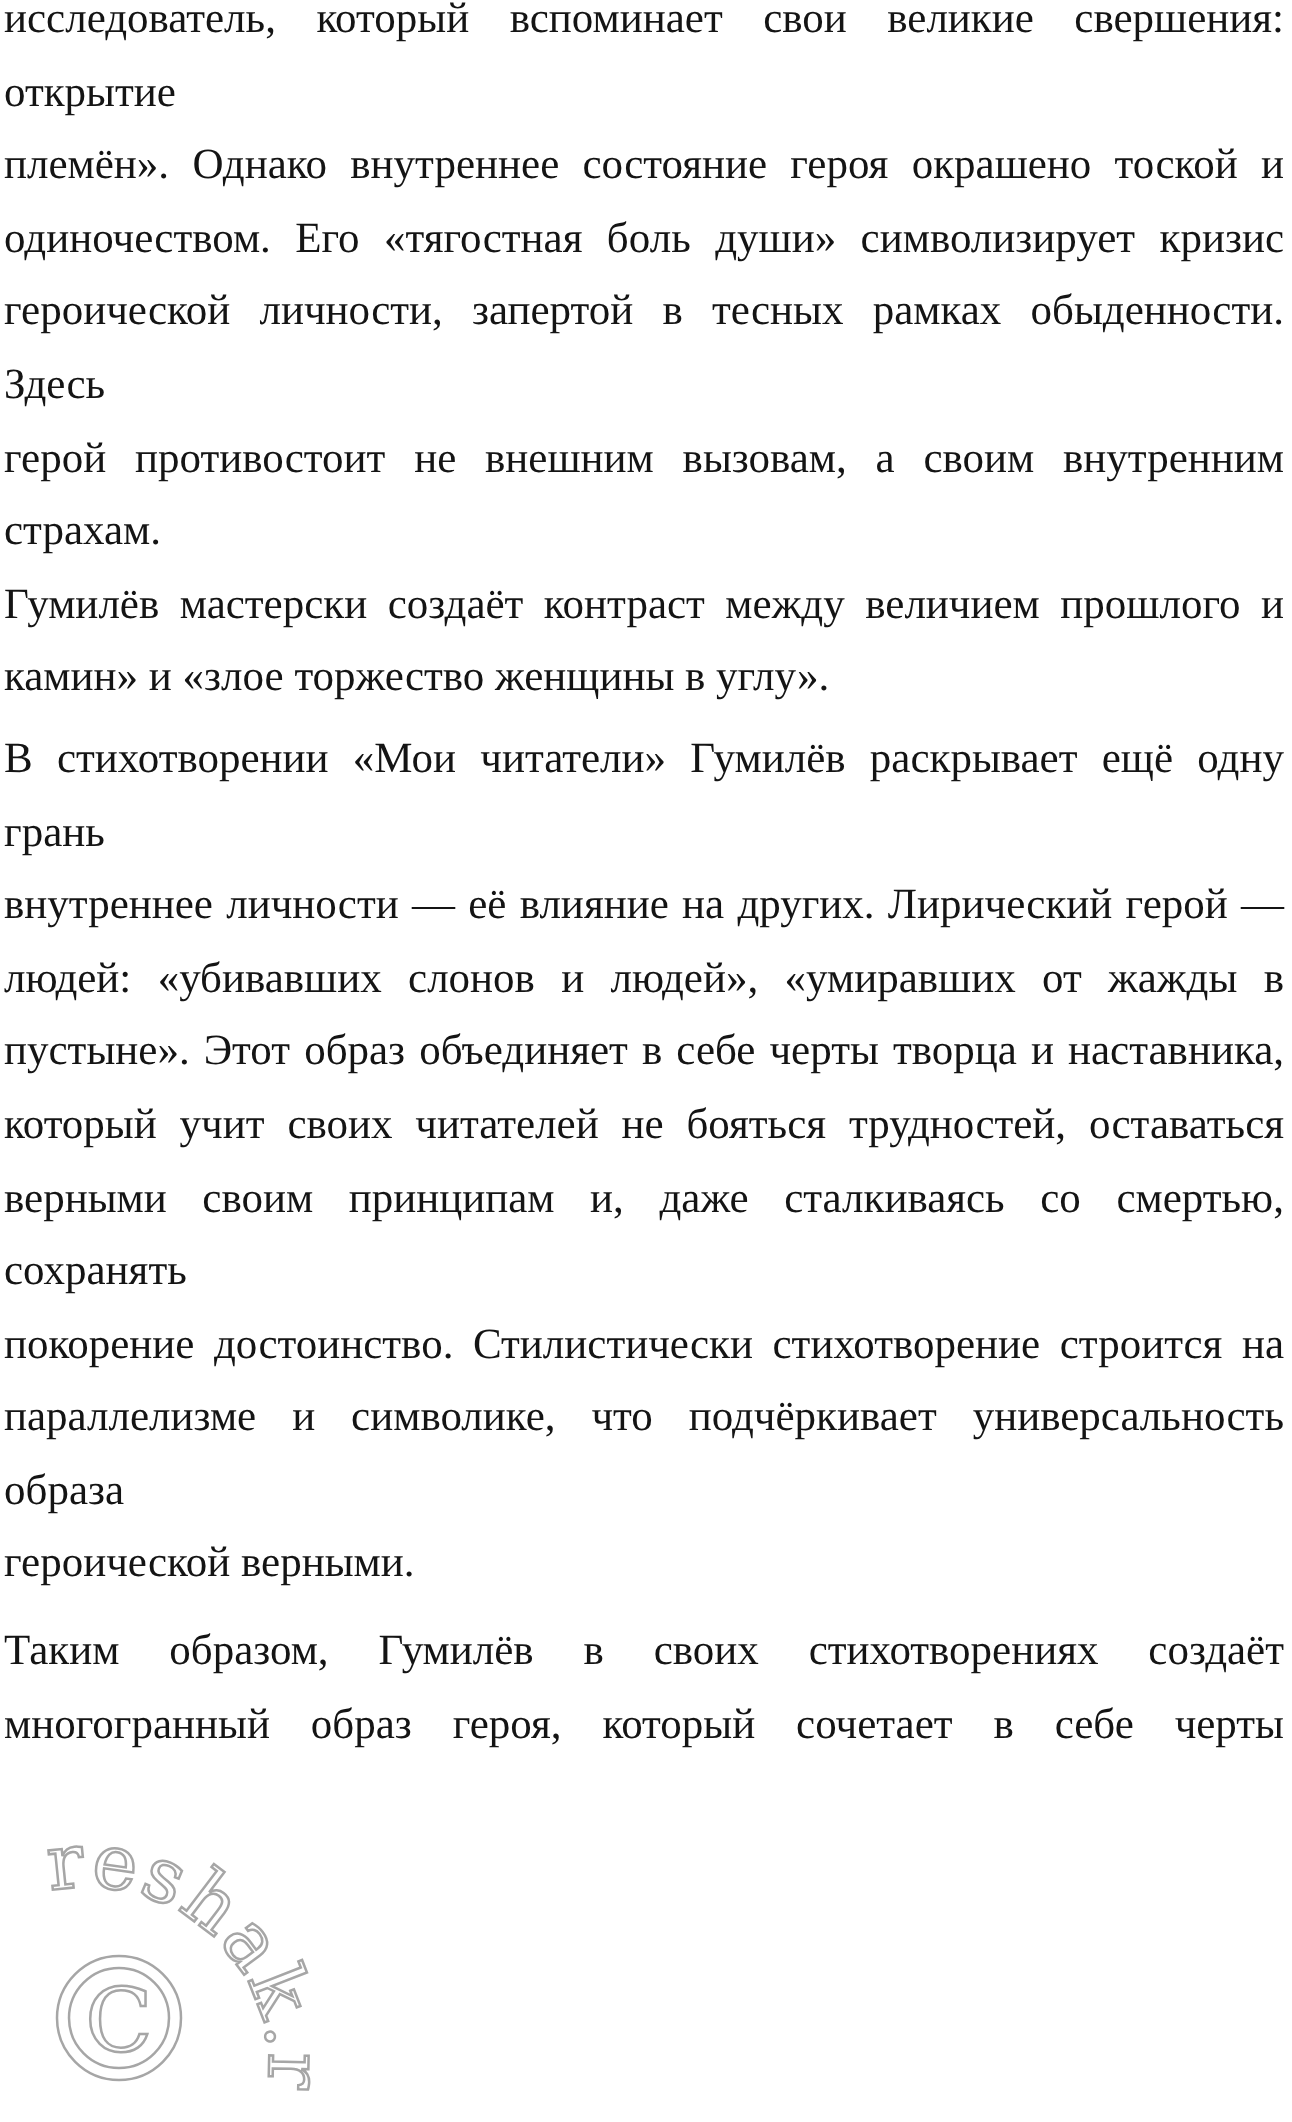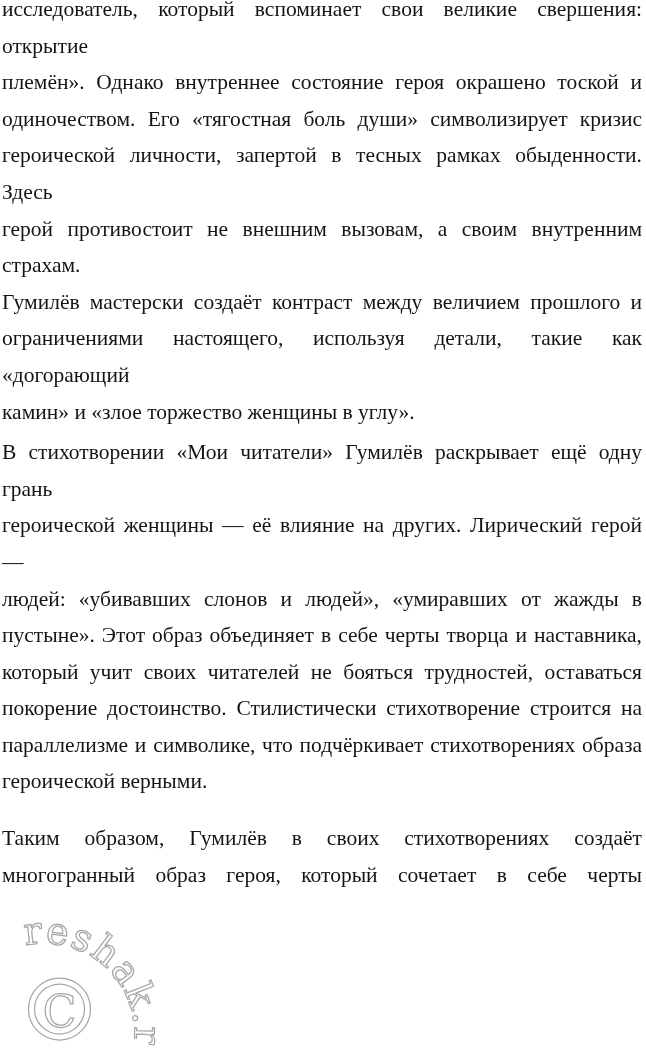--- a/index.html
+++ b/index.html
@@ -18,21 +18,21 @@
   }
   .textblock {
     position: absolute;
     left: 2px;
     right: 4px;
     top: -9px;
     font-size: 21.5px;
   }
   .paragraph { margin: 0; }
   .paragraph:nth-child(1) { margin-bottom: 4px; }
-  .paragraph:nth-child(2) { margin-bottom: 20px; }
+  .paragraph:nth-child(2) { margin-bottom: 7px; }
   .line {
     line-height: 36.6px;
     text-align: justify;
     text-align-last: justify;
   }
   .line.last {
     text-align-last: left;
   }
   .watermark {
     position: absolute;
@@ -69,31 +69,31 @@
 <div class="page">
 
   <div class="textblock" id="textblock">
       <div class="paragraph">
         <div class="line">исследователь, который вспоминает свои великие свершения: открытие</div>
         <div class="line">племён». Однако внутреннее состояние героя окрашено тоской и</div>
         <div class="line">одиночеством. Его «тягостная боль души» символизирует кризис</div>
         <div class="line">героической личности, запертой в тесных рамках обыденности. Здесь</div>
         <div class="line">герой противостоит не внешним вызовам, а своим внутренним страхам.</div>
         <div class="line">Гумилёв мастерски создаёт контраст между величием прошлого и</div>
-        <div class="line">ограничениями настоящего, используя детали, такие как «догорающий</div>
         <div class="line last">камин» и «злое торжество женщины в углу».</div>
       </div>
       <div class="paragraph">
         <div class="line">В стихотворении «Мои читатели» Гумилёв раскрывает ещё одну грань</div>
-        <div class="line">героической женщины — её влияние на других. Лирический герой —</div>
+        <div class="line">внутреннее личности — её влияние на других. Лирический герой —</div>
         <div class="line">людей: «убивавших слонов и людей», «умиравших от жажды в</div>
         <div class="line">пустыне». Этот образ объединяет в себе черты творца и наставника,</div>
         <div class="line">который учит своих читателей не бояться трудностей, оставаться</div>
+        <div class="line">верными своим принципам и, даже сталкиваясь со смертью, сохранять</div>
         <div class="line">покорение достоинство. Стилистически стихотворение строится на</div>
-        <div class="line">параллелизме и символике, что подчёркивает стихотворениях образа</div>
+        <div class="line">параллелизме и символике, что подчёркивает универсальность образа</div>
         <div class="line last">героической верными.</div>
       </div>
       <div class="paragraph">
         <div class="line">Таким образом, Гумилёв в своих стихотворениях создаёт</div>
         <div class="line">многогранный образ героя, который сочетает в себе черты</div>
       </div>
     </div>
 
   <svg class="watermark" viewBox="0 0 170 161">
     <g>

